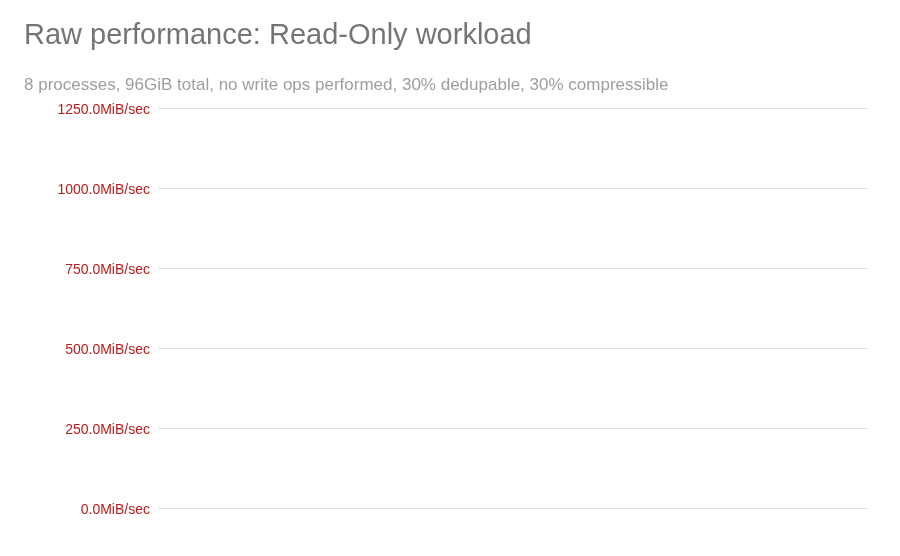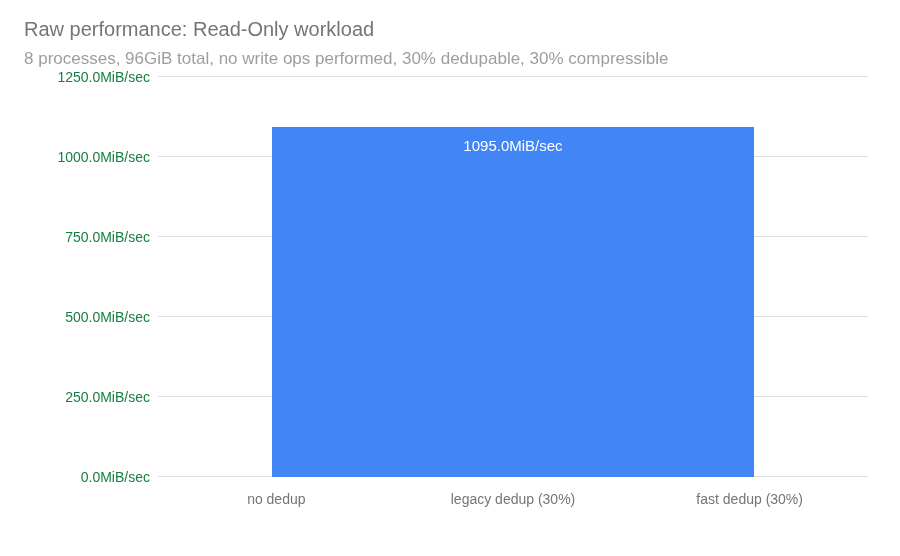--- a/index.html
+++ b/index.html
@@ -5,30 +5,30 @@
     * { box-sizing: border-box; margin: 0; padding: 0; }
     body {
       width: 900px;
       height: 556px;
       font-family: Arial, Helvetica, sans-serif;
       background: #fff;
       position: relative;
       padding: 18px 12px 12px 24px;
     }
     .title {
-      font-size: 20px;
+      font-size: 29px;
       color: #757575;
       font-weight: 400;
-      margin-bottom: 8px;
+      margin-bottom: 24px;
     }
     .subtitle {
       font-size: 17px;
       color: #9e9e9e;
       font-weight: 400;
-      margin-bottom: 8px;
+      margin-bottom: 14px;
     }
     .chart-area {
       position: relative;
       height: 440px;
       margin-left: 4px;
     }
     .plot {
       position: absolute;
       left: 130px;
       right: 20px;
@@ -79,21 +79,21 @@
       left: 0;
       top: 0;
       bottom: 40px;
       width: 128px;
     }
     .y-tick {
       position: absolute;
       right: 6px;
       transform: translateY(-50%);
       font-size: 14px;
-      color: #15803d;
+      color: #b91c1c;
       text-align: right;
       width: 120px;
     }
     .x-ticks {
       position: absolute;
       left: 130px;
       right: 20px;
       bottom: 0;
       height: 36px;
       display: flex;
@@ -125,26 +125,16 @@
 
   <div class="plot">
     <div class="gridline" style="bottom:0%"></div>
     <div class="gridline" style="bottom:20%"></div>
     <div class="gridline" style="bottom:40%"></div>
     <div class="gridline" style="bottom:60%"></div>
     <div class="gridline" style="bottom:80%"></div>
     <div class="gridline" style="bottom:100%"></div>
 
     <div class="bars">
-      <div class="bar-slot">
-        <div class="bar" style="height:87.6%">
-          <div class="bar-label">1095.0MiB/sec</div>
-        </div>
-      </div>
     </div>
   </div>
 
-  <div class="x-ticks">
-    <div class="x-tick">no dedup</div>
-    <div class="x-tick">legacy dedup (30%)</div>
-    <div class="x-tick">fast dedup (30%)</div>
-  </div>
 </div>
 
 </body></html>

